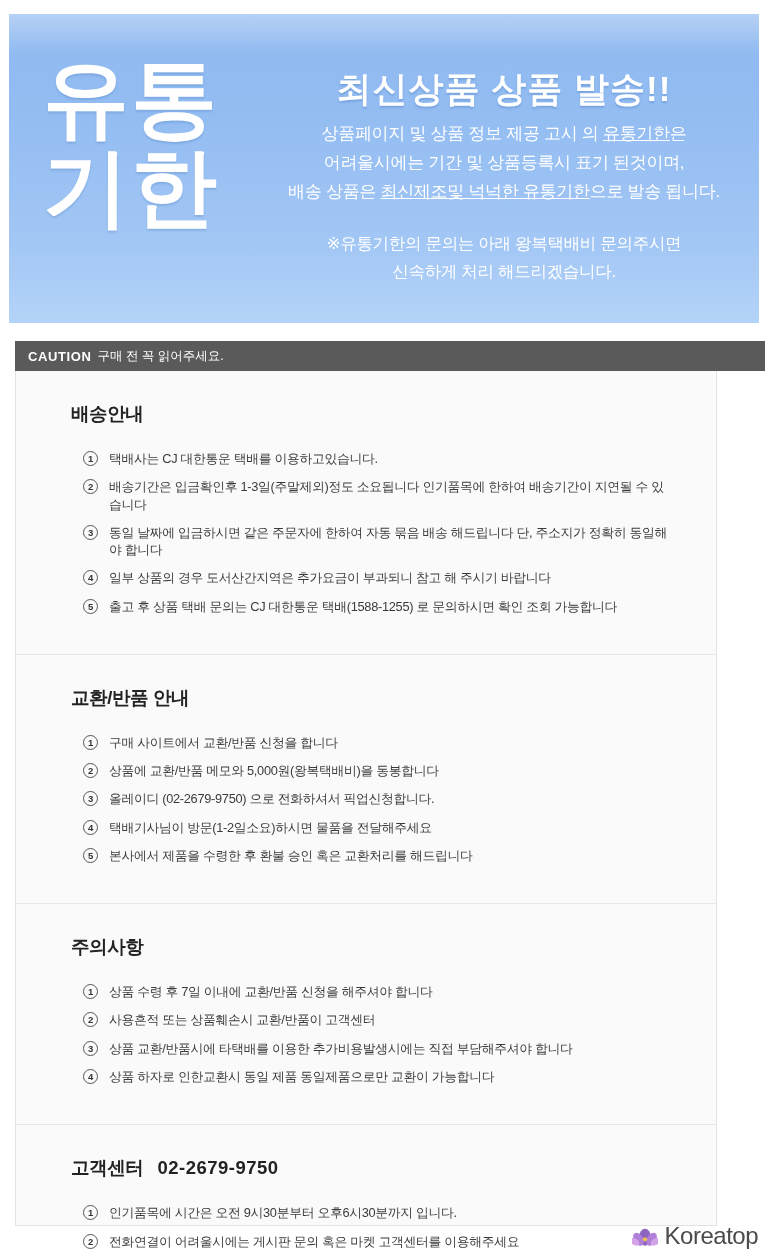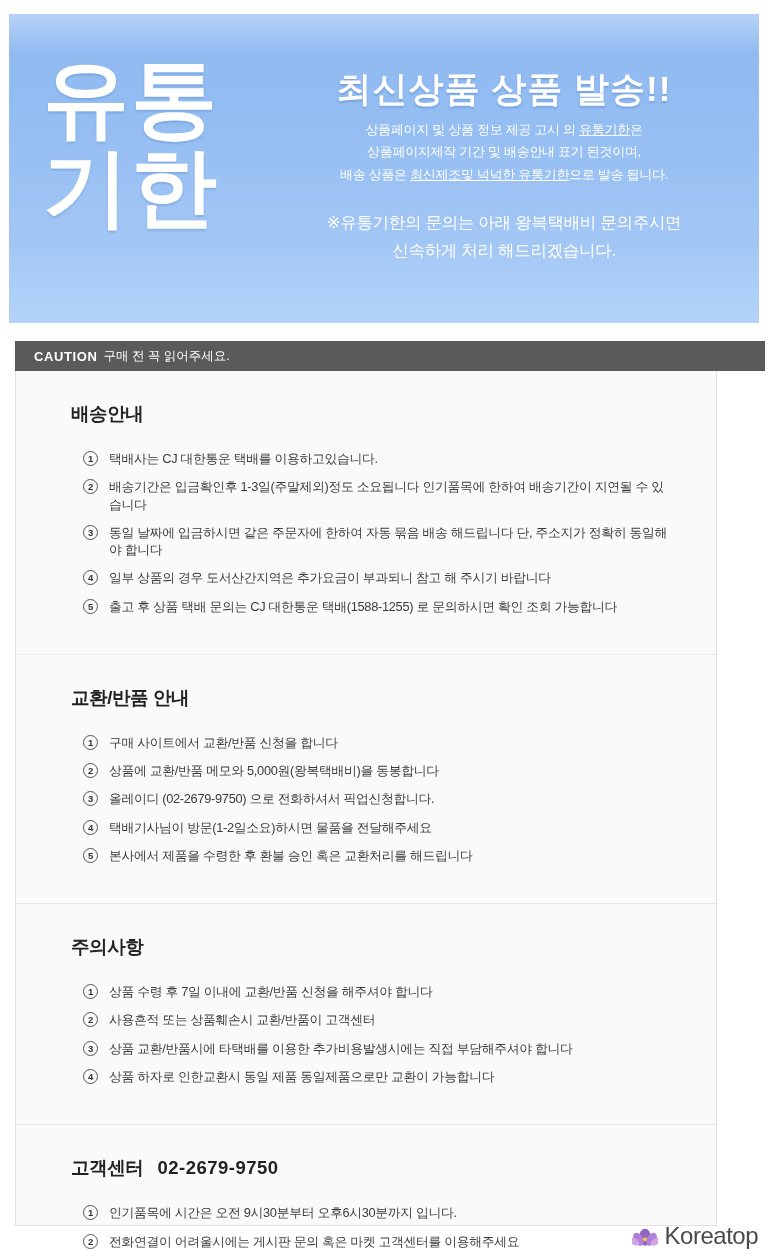--- a/index.html
+++ b/index.html
@@ -49,21 +49,21 @@
     color: #ffffff;
   }
   .hero-title {
     font-size: 35px;
     font-weight: bold;
     letter-spacing: 1px;
     margin-bottom: 6px;
     text-shadow: 0 2px 2px rgba(60,110,180,0.3);
   }
   .hero-line {
-    font-size: 13px;
+    font-size: 17px;
     line-height: 1.72;
     color: #ffffff;
     letter-spacing: -0.3px;
   }
   .hero-line u { text-decoration: underline; }
   .hero-gap { height: 22px; }
   .hero-note {
     font-size: 16.5px;
     line-height: 1.72;
     letter-spacing: -0.3px;
@@ -71,21 +71,21 @@
 
   
   .caution-bar {
     position: absolute;
     left: 15px; top: 341px;
     width: 750px; height: 30px;
     background: #5a5a5a;
     color: #ffffff;
     display: flex;
     align-items: center;
-    padding-left: 19px;
+    padding-left: 13px;
     font-size: 12.5px;
   }
   .caution-bar .strong {
     font-weight: bold;
     letter-spacing: 0.6px;
     margin-right: 6px;
     font-size: 13px;
   }
   .caution-bar .sub { font-size: 12.5px; }
 
@@ -166,21 +166,21 @@
   <div class="hero">
     <div class="hero-left">
       <div>유통</div>
       <div>기한</div>
     </div>
     <div class="hero-right">
       <div class="hero-title">최신상품 상품 발송!!</div>
       <div class="hero-line">
         <span>상품페이지 및 상품 정보 제공 고시 의 </span><u>유통기한</u><span>은</span>
       </div>
-      <div class="hero-line">상품페이지제작 기간 및 배송안내 표기 된것이며,</div>
+      <div class="hero-line">어려울시에는 기간 및 상품등록시 표기 된것이며,</div>
       <div class="hero-line">
         <span>배송 상품은 </span><u>최신제조및 넉넉한 유통기한</u><span>으로 발송 됩니다.</span>
       </div>
       <div class="hero-gap"></div>
       <div class="hero-note">※유통기한의 문의는 아래 왕복택배비 문의주시면</div>
       <div class="hero-note">신속하게 처리 해드리겠습니다.</div>
     </div>
   </div>
 
   <div class="caution-bar">

